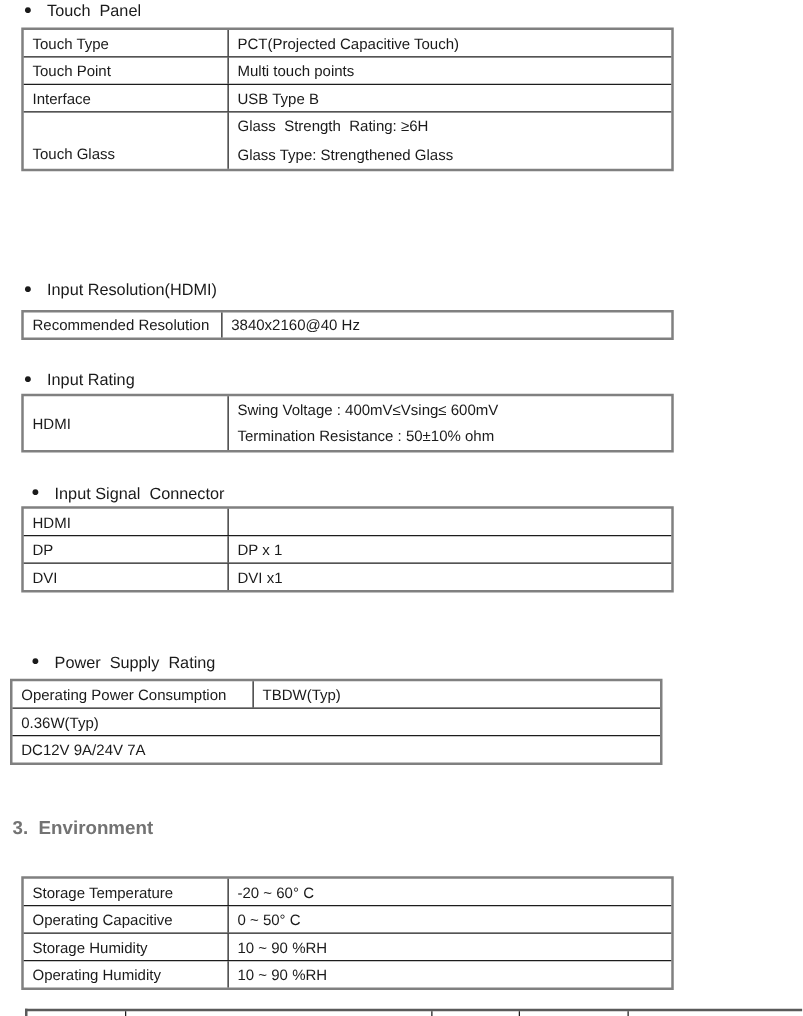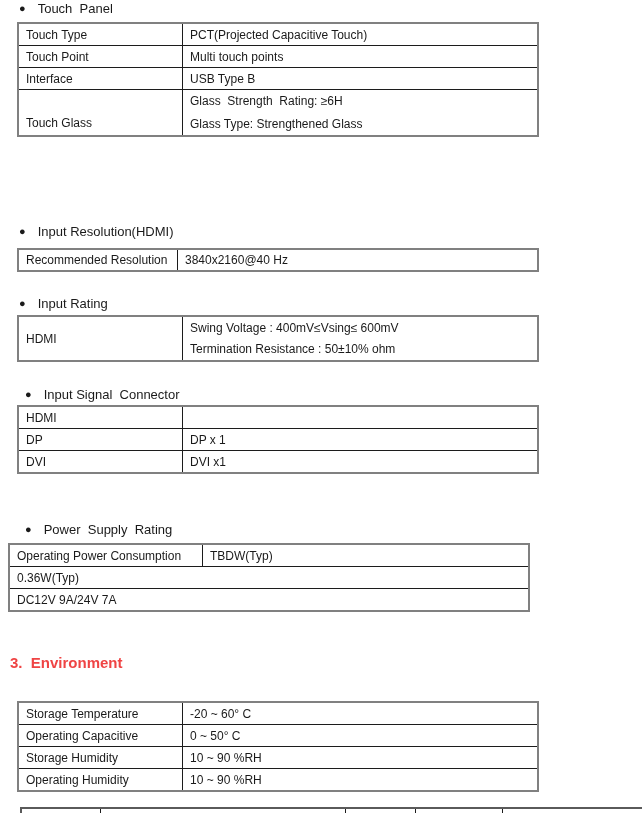--- a/index.html
+++ b/index.html
@@ -24,21 +24,21 @@
   .heading .bullet {
     font-size: 11px;
     margin-right: 12px;
     line-height: 1;
   }
   .env-heading {
     position: absolute;
     font-size: 15px;
     font-weight: bold;
     white-space: pre;
-    color: #ef4444;
+    color: #737373;
   }
   .spec-table {
     position: absolute;
     box-sizing: border-box;
     width: 522px;
     border: 2px solid #808080;
     background: #ffffff;
   }
   .tr { display: flex; border-bottom: 1px solid #1c1c1c; }
   .tr:last-child { border-bottom: none; }

